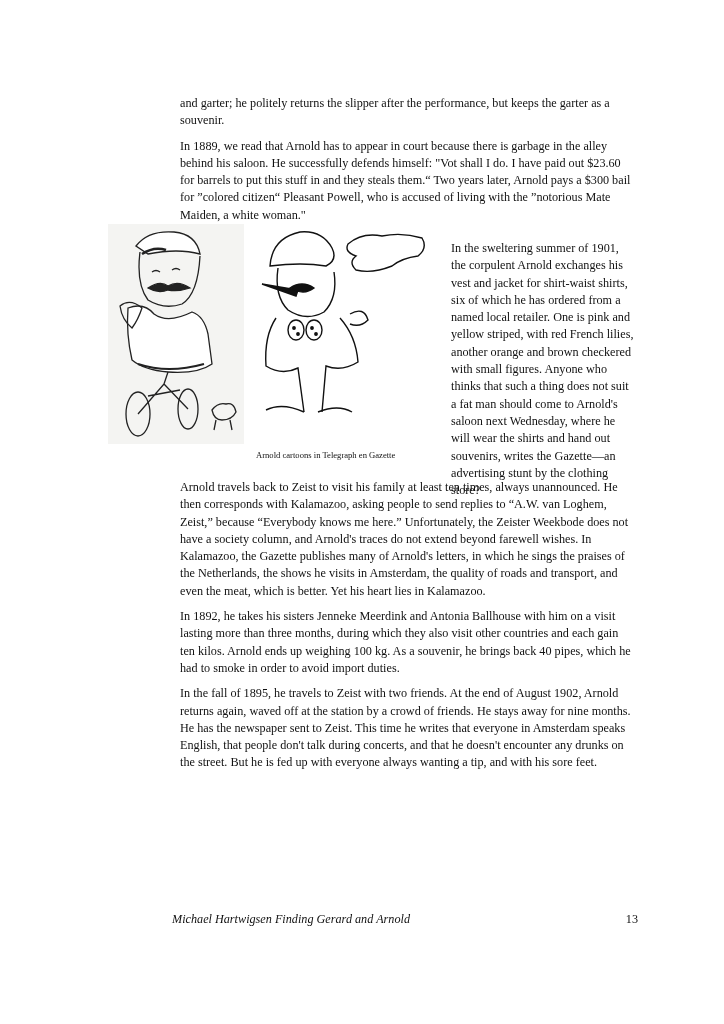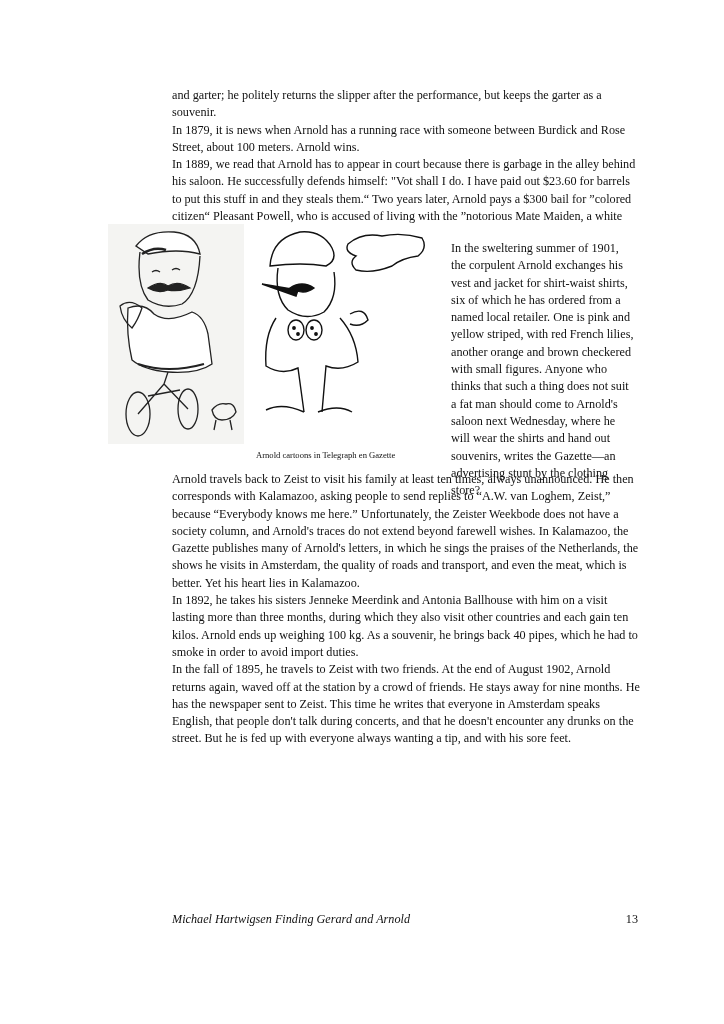--- a/index.html
+++ b/index.html
@@ -1,21 +1,21 @@
 <!DOCTYPE html>
 <html><head>
   <meta charset="utf-8">
   <style>
     html, body { margin: 0; padding: 0; background: #ffffff; }
     body { width: 724px; height: 1024px; position: relative; overflow: hidden;
       font-family: "Liberation Serif", "DejaVu Serif", serif; color: #111; }
     .page { position: absolute; left: 0; top: 0; width: 724px; height: 1024px; background: #fff; }
     .txt { font-size: 12.2px; line-height: 17.3px; }
     .block { position: absolute; left: 172px; width: 470px; }
-    .block p { margin: 0; }
+    .block p { margin: 8px; }
     #top-block { top: 87px; }
     #side-block { position: absolute; left: 436px; top: 225px; width: 215px; }
     #side-block p { margin: 15px; }
     #zeist-block { top: 471px; }
     .heading { font-weight: bold; }
     .figure { position: absolute; }
     #cartoon-left { left: 108px; top: 224px; width: 136px; height: 220px; background: #f4f4f2; }
     #cartoon-right { left: 252px; top: 226px; width: 178px; height: 196px; }
     #caption { position: absolute; left: 256px; top: 426px; font-size: 8.6px; white-space: nowrap; margin-top: 24px; }
     #footer { position: absolute; left: 172px; top: 912px; width: 466px; font-size: 12.2px; }
@@ -23,21 +23,20 @@
     #footer .title { font-style: italic; margin-left: 0; }
     #footer .pnum { position: absolute; right: 0; top: 0; }
   </style>
 </head>
 <body>
 
 <div class="page">
 
   <div id="top-block" class="block txt">
     <p>and garter; he politely returns the slipper after the performance, but keeps the garter as a souvenir.</p>
-    <p>In 1879, it is news when Arnold has a running race with someone between Burdick and Rose Street, about 100 meters. Arnold wins.</p>
     <p>In 1889, we read that Arnold has to appear in court because there is garbage in the alley behind his saloon. He successfully defends himself: "Vot shall I do. I have paid out $23.60 for barrels to put this stuff in and they steals them.“ Two years later, Arnold pays a $300 bail for ”colored citizen“ Pleasant Powell, who is accused of living with the ”notorious Mate Maiden, a white woman."</p>
   </div>
 
   <div id="cartoon-left" class="figure">
     <svg width="136" height="220" viewBox="0 0 136 220">
       <g fill="none" stroke="#222" stroke-width="1.3">
 
         <path d="M28 22 Q40 6 66 8 Q88 10 92 30 Q70 24 40 30 Z" fill="#fff"></path>
 
         <path d="M32 28 Q28 60 40 76 Q56 86 74 80 Q90 70 92 32"></path>

